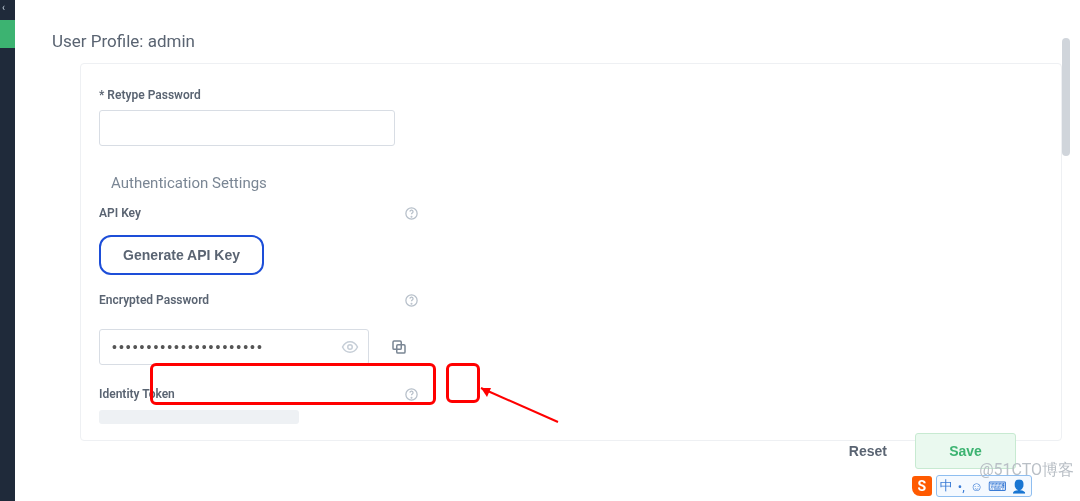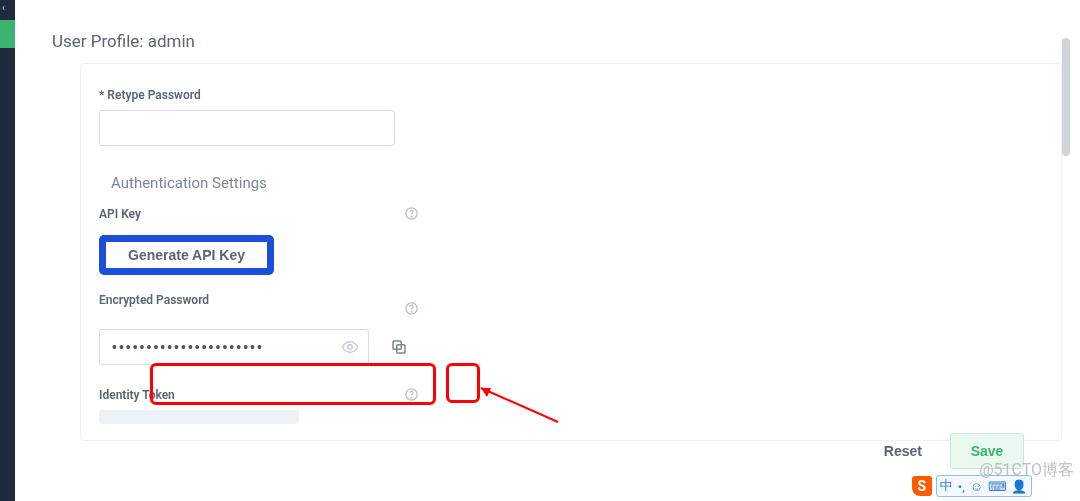--- a/index.html
+++ b/index.html
@@ -12,45 +12,45 @@
   .panel { position: absolute; left: 50px; top: 0; right: 8px; bottom: 8px; background: #fff; }
   .panel-title { font-size: 17px; color: #5a6472; padding: 31px 0 8px 2px; }
 
   .card { margin-top: 4px; margin-left: 30px; margin-right: 10px; background: #fff; border: 1px solid #eef0f3; border-radius: 4px; padding: 24px 18px 10px 18px; height: 378px; position: relative; }
 
   .field-label { font-size: 12px; font-weight: 600; color: #5a6472; margin-bottom: 8px; }
   .section-label { font-size: 15px; color: #7a8694; margin: 28px 0 14px 12px; }
 
   .text-input { width: 296px; height: 36px; border: 1px solid #d8dde4; border-radius: 3px; padding: 0 10px; font-size: 14px; color: #333; background: #fff; }
 
-  .row-with-help { display: flex; align-items: center; gap: 10px; width: 320px; justify-content: space-between; }
+  .row-with-help { display: flex; gap: 10px; width: 320px; justify-content: space-between; }
   .help-icon { display: inline-flex; width: 15px; height: 15px; color: #b6bfc9; }
   .help-icon svg { width: 15px; height: 15px; }
 
-  .gen-btn { margin-top: 14px; height: 40px; padding: 0 22px; border: 7px solid #1d4ed8; border-radius: 5px; background: #fff; font-size: 14px; font-weight: 600; color: #5a6472; cursor: pointer; }
+  .gen-btn { margin-top: 14px; height: 40px; padding: 0 22px; border: 2px solid #1d4ed8; border-radius: 12px; background: #fff; font-size: 14px; font-weight: 600; color: #5a6472; cursor: pointer; }
 
   .enc-row { display: flex; align-items: center; gap: 14px; margin-top: 6px; }
   .enc-input-wrap { position: relative; width: 270px; }
   .enc-input { width: 100%; height: 36px; border: 1px solid #d8dde4; border-radius: 3px; padding: 0 36px 0 12px; font-size: 14px; letter-spacing: 2px; color: #555; background: #fff; }
   .eye-icon { position: absolute; right: 10px; top: 50%; transform: translateY(-50%); width: 18px; height: 18px; color: #c6ced7; display: inline-flex; cursor: pointer; }
   .eye-icon svg { width: 18px; height: 18px; }
   .copy-btn { width: 32px; height: 32px; display: inline-flex; align-items: center; justify-content: center; border: none; background: transparent; color: #7a8694; cursor: pointer; }
   .copy-btn svg { width: 18px; height: 18px; }
 
   .identity-placeholder { margin-top: 8px; width: 200px; height: 14px; background: #eef1f4; border-radius: 3px; }
 
   
   .anno-box { position: absolute; border: 3px solid #ff0000; border-radius: 6px; pointer-events: none; }
   .anno-enc { left: 69px; top: 299px; width: 286px; height: 42px; }
   .anno-copy { left: 365px; top: 299px; width: 34px; height: 40px; }
   .anno-arrow { position: absolute; left: 392px; top: 320px; width: 90px; height: 40px; pointer-events: none; }
 
-  .footer { position: absolute; right: 48px; bottom: 24px; display: flex; align-items: center; gap: 28px; }
+  .footer { position: absolute; right: 56px; bottom: 24px; display: flex; align-items: center; gap: 28px; }
   .reset-btn { border: none; background: transparent; font-size: 14px; font-weight: 600; color: #5a6472; cursor: pointer; }
-  .save-btn { width: 74px; height: 36px; border: 1px solid #c7ead1; background: #eaf9ef; color: #3cb371; font-size: 14px; font-weight: 600; border-radius: 3px; cursor: pointer; }
+  .save-btn { width: 101px; height: 36px; border: 1px solid #c7ead1; background: #eaf9ef; color: #3cb371; font-size: 14px; font-weight: 600; border-radius: 3px; cursor: pointer; }
 
   .scrollbar-v { position: absolute; right: 2px; top: 38px; width: 8px; height: 118px; background: #d0d5db; border-radius: 4px; }
 
   
   .float-bar { position: absolute; right: 48px; bottom: 4px; display: flex; align-items: center; gap: 4px; }
   .float-bar .sogou { width: 20px; height: 20px; background: #ff5a00; color: #fff; font-weight: bold; font-size: 14px; display: inline-flex; align-items: center; justify-content: center; border-radius: 3px 3px 3px 8px; }
   .float-bar .ime { border: 1px solid #8fbef0; border-radius: 3px; padding: 1px 3px; display: flex; align-items: center; gap: 5px; color: #3a7bd5; font-size: 12px; background: #f4f9ff; }
   .float-bar .ime span.glyph { font-size: 13px; }
   .watermark { position: absolute; right: 6px; bottom: 20px; font-size: 16px; color: #b9bfc6; }
 </style>

